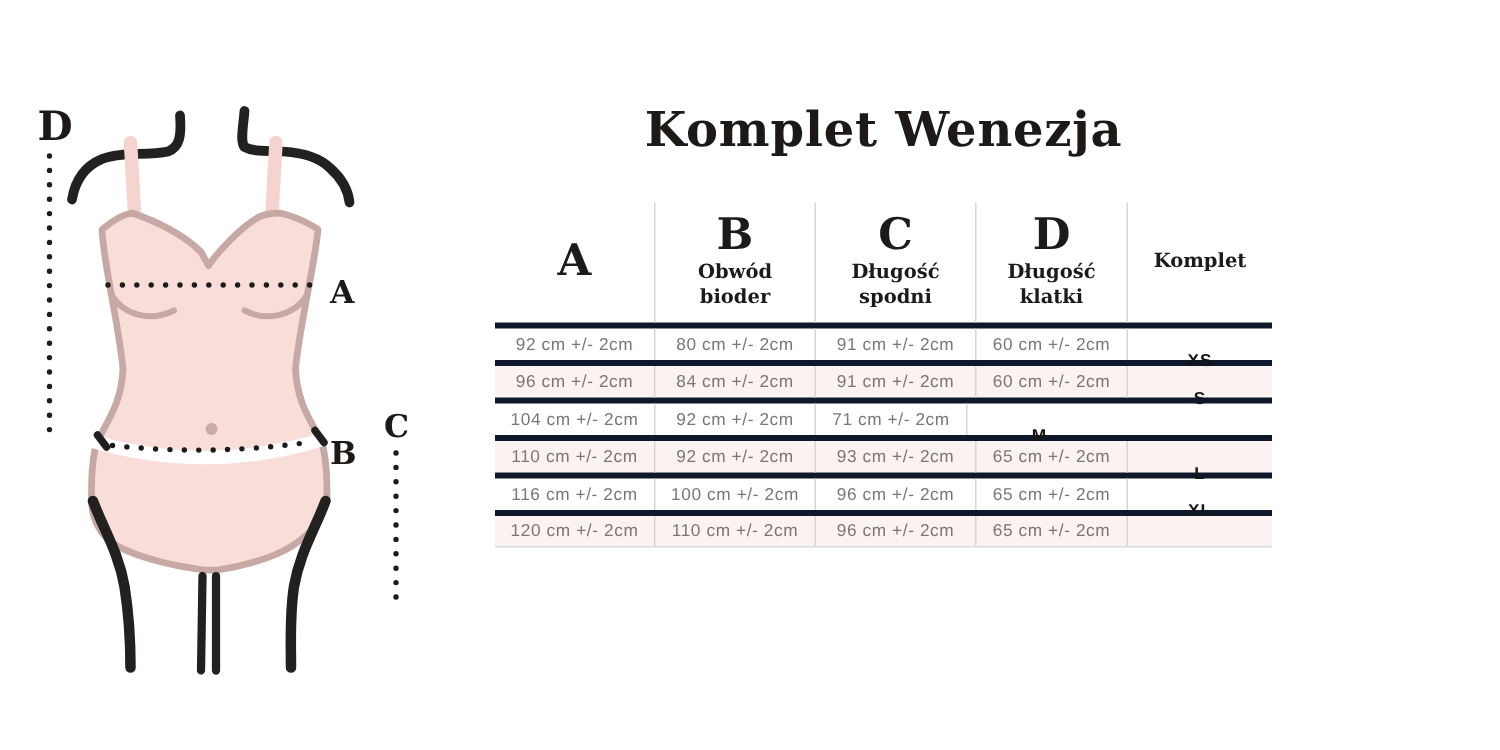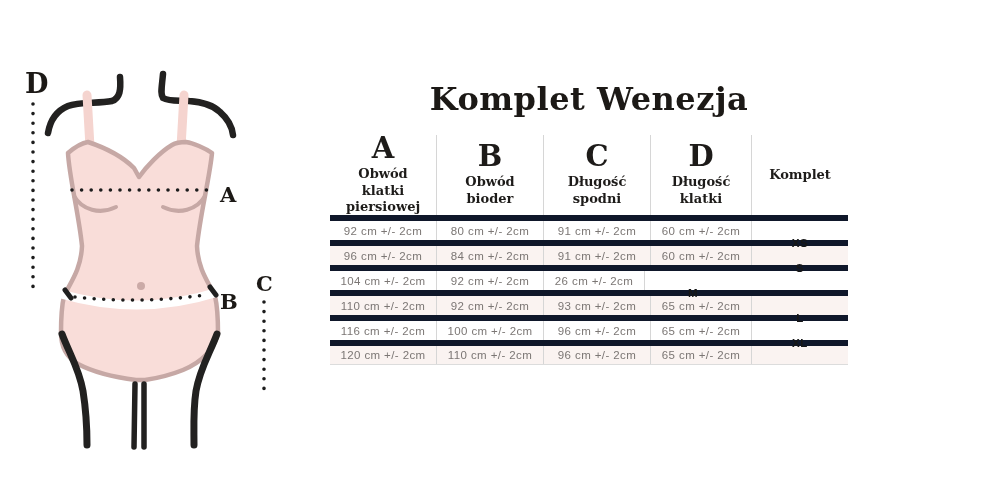--- a/index.html
+++ b/index.html
@@ -1,28 +1,28 @@
 <!DOCTYPE html>
 <html><head>
 <meta charset="utf-8">
 <style>
   html,body{margin:0;padding:0;background:#ffffff;}
   #stage{position:relative;width:1000px;height:500px;background:#ffffff;overflow:hidden;
          font-family:"Liberation Sans",sans-serif;}
   
-  .title{position:absolute;left:330px;top:80px;width:518px;text-align:center;
+  .title{position:absolute;left:330px;top:67px;width:518px;text-align:center;
          font-family:"DejaVu Serif","Liberation Serif",serif;font-weight:bold;
          font-size:32px;color:#1c1916;letter-spacing:.5px;}
   
   .figure{position:absolute;left:0;top:0;}
   
   .size-table{position:absolute;left:330px;top:135px;width:518px;}
   .trow{display:flex;width:518px;box-sizing:border-box;}
   .trow.header{height:80px;}
-  .trow.data{height:25px;border-top:6px solid #0f172a;}
+  .trow.data{height:25px;border-top:4px solid #0f172a;}
   .trow.data:last-child{border-bottom:1px solid #dcdcdc;}
   .trow.tint{background:#faf3f1;}
   .tcell{box-sizing:border-box;display:flex;flex-direction:column;align-items:center;
          justify-content:center;text-align:center;}
   .tcell.sep{border-right:1px solid #d6d6d6;}
   .w1{width:107px;} .w2{width:107px;} .w3{width:107px;} .w4{width:101px;} .w5{width:96px;}
   .col-letter{font-family:"DejaVu Serif","Liberation Serif",serif;font-weight:bold;
               font-size:29px;line-height:1;color:#1d1b19;margin-bottom:3px;}
   .col-label{font-family:"DejaVu Serif","Liberation Serif",serif;font-weight:bold;
              font-size:13px;line-height:1.3;color:#1d1b19;padding:0 6px;}
@@ -86,21 +86,20 @@
     <text x="220" y="309" font-family="DejaVu Serif, Liberation Serif, serif" font-weight="600" font-size="21" fill="#1c1916">B</text>
     <text x="256" y="291" font-family="DejaVu Serif, Liberation Serif, serif" font-weight="600" font-size="21" fill="#1c1916">C</text>
   </svg>
 
   <div class="title">Komplet Wenezja</div>
 
   <div class="size-table">
     <div class="trow header">
       <div class="tcell sep w1">
         <div class="col-letter">A</div>
-        <div class="col-label">Obwód klatki piersiowej</div>
       </div>
       <div class="tcell sep w2">
         <div class="col-letter">B</div>
         <div class="col-label">Obwód bioder</div>
       </div>
       <div class="tcell sep w3">
         <div class="col-letter">C</div>
         <div class="col-label">Długość spodni</div>
       </div>
       <div class="tcell sep w4">
@@ -122,21 +121,21 @@
     <div class="trow data tint">
       <div class="tcell sep w1 mcell">96 cm +/- 2cm</div>
       <div class="tcell sep w2 mcell">84 cm +/- 2cm</div>
       <div class="tcell sep w3 mcell">91 cm +/- 2cm</div>
       <div class="tcell sep w4 mcell">60 cm +/- 2cm</div>
       <div class="tcell w5 scell">S</div>
     </div>
     <div class="trow data">
       <div class="tcell sep w1 mcell">104 cm +/- 2cm</div>
       <div class="tcell sep w3 mcell">92 cm +/- 2cm</div>
-      <div class="tcell sep w4 mcell">26 cm +/- 2cm</div>
+      <div class="tcell sep w4 mcell">71 cm +/- 2cm</div>
       <div class="tcell w5 scell">M</div>
     </div>
     <div class="trow data tint">
       <div class="tcell sep w1 mcell">110 cm +/- 2cm</div>
       <div class="tcell sep w2 mcell">92 cm +/- 2cm</div>
       <div class="tcell sep w3 mcell">93 cm +/- 2cm</div>
       <div class="tcell sep w4 mcell">65 cm +/- 2cm</div>
       <div class="tcell w5 scell">L</div>
     </div>
     <div class="trow data">

